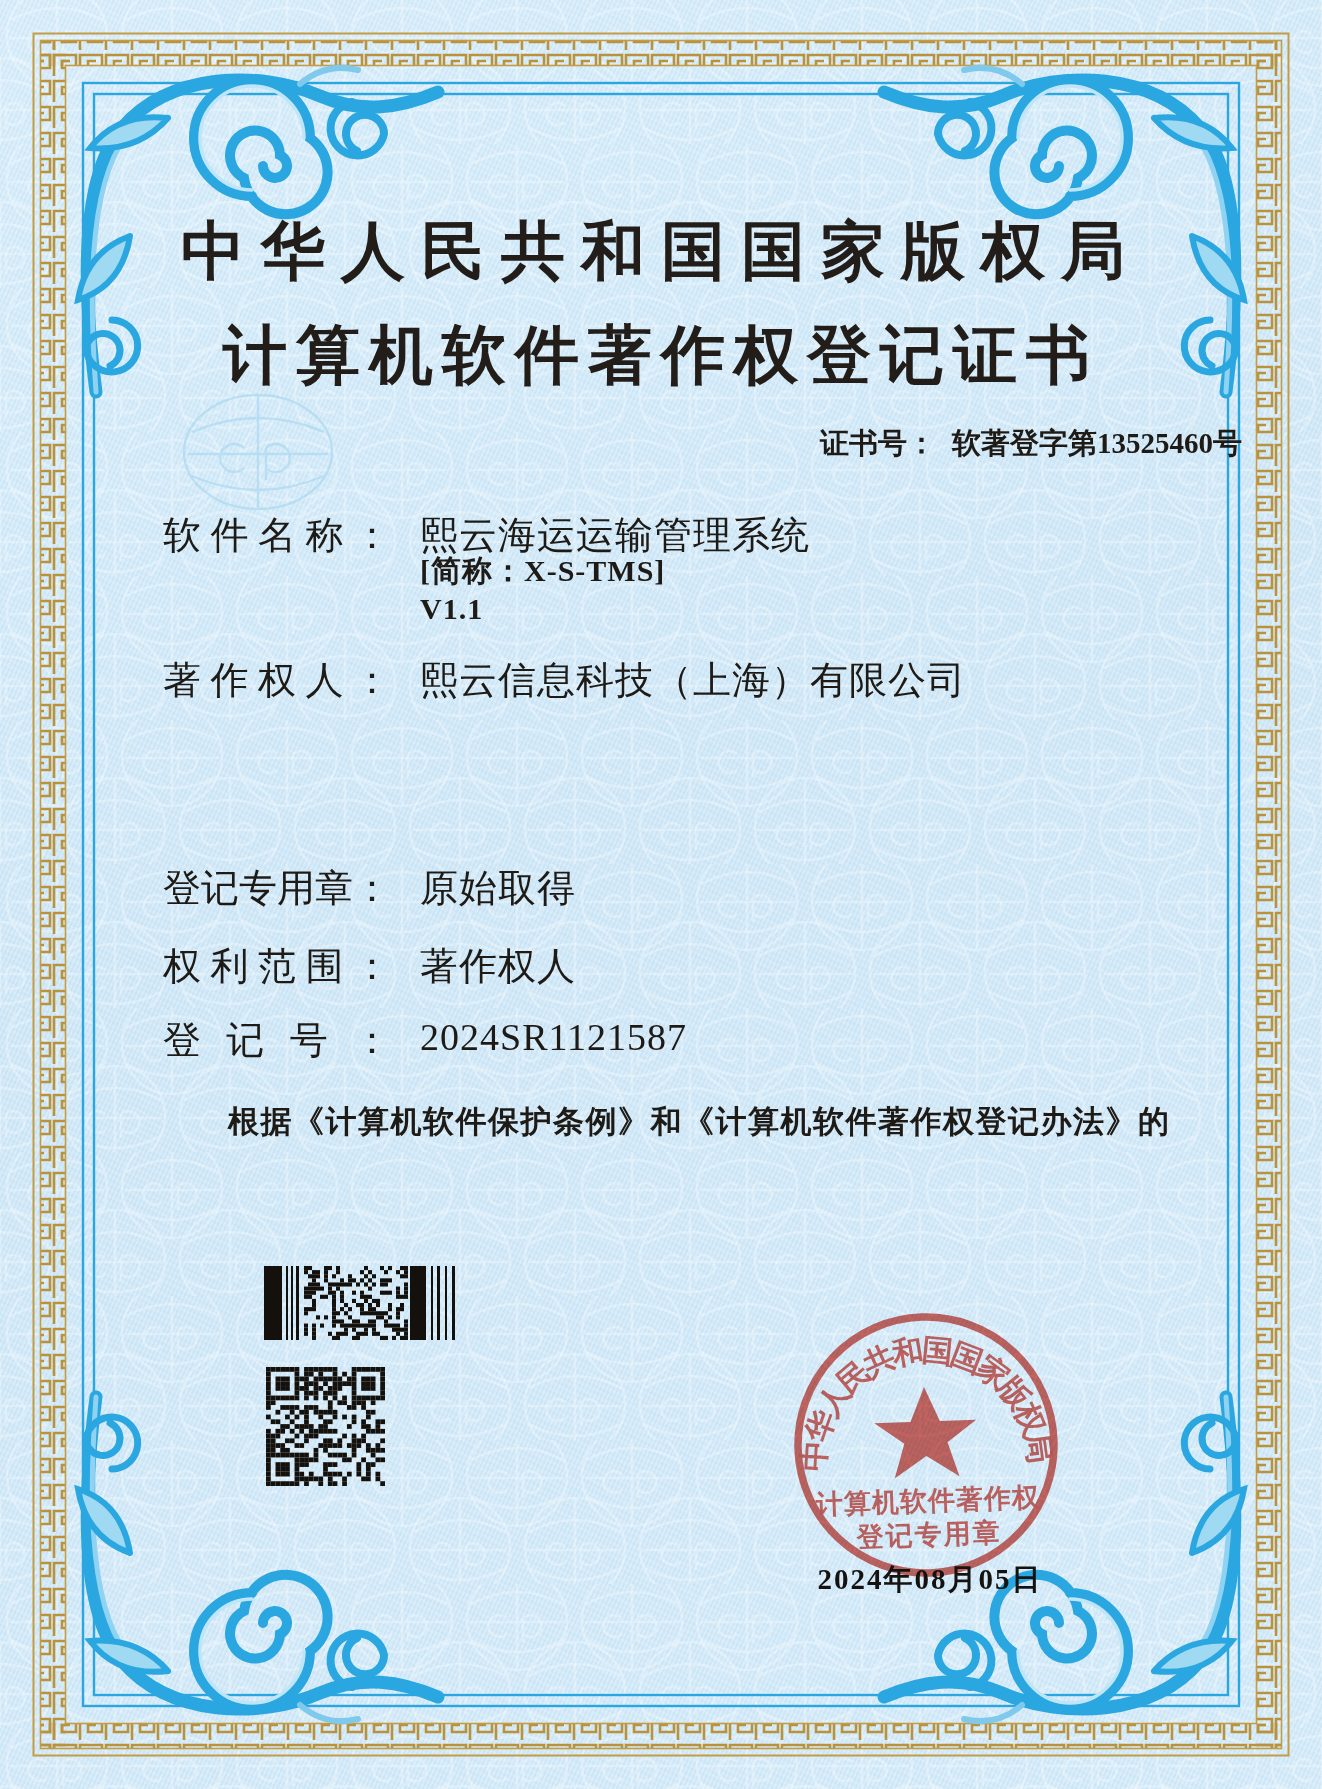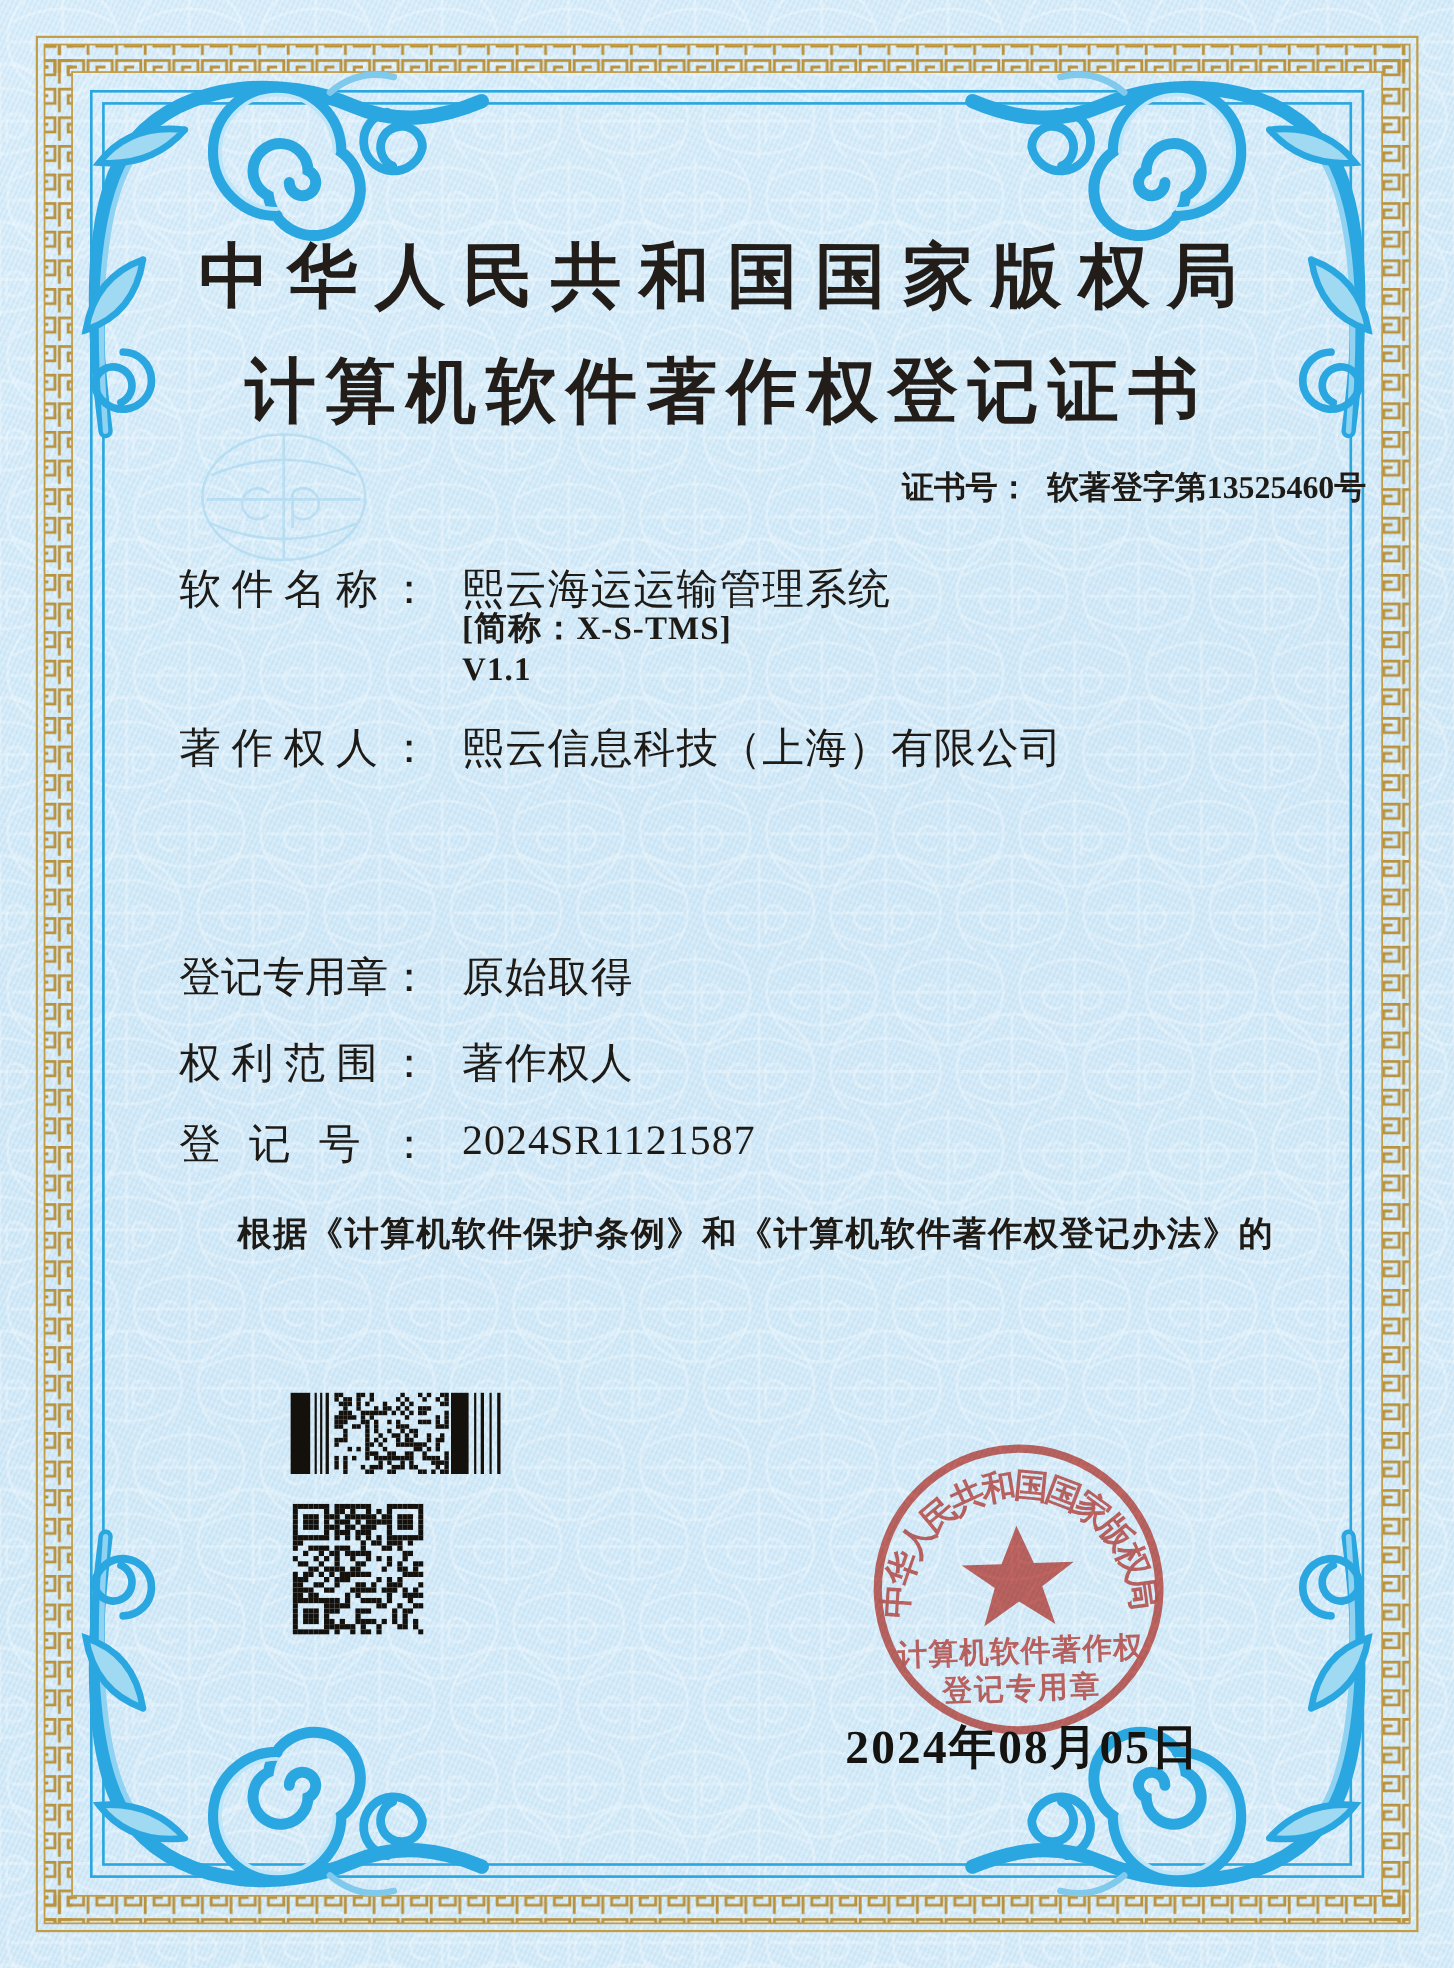--- a/index.html
+++ b/index.html
@@ -24,21 +24,21 @@
   .title{left:0;width:100%;text-align:center;font-weight:700;font-size:64px;color:#221d18;}
   .title.l1{top:208px;letter-spacing:16px;}
   .title.l2{top:300px;letter-spacing:9px;margin-top:12px;}
   .certno{top:424px;left:820px;font-size:29px;font-weight:700;}
   .certno .v{margin-left:16px;}
   .row{display:flex;align-items:flex-start;font-size:38px;font-weight:400;}
   .row .lbl{width:228px;text-align:justify;text-align-last:justify;-moz-text-align-last:justify;}
   .row .val{margin-left:29px;letter-spacing:1px;}
   .subline{left:420px;font-size:30px;font-weight:700;letter-spacing:1px;}
   .body-line{font-size:31px;font-weight:700;letter-spacing:1.5px;}
-  .date{top:1560px;left:756px;width:348px;text-align:center;font-size:43px;font-weight:700;letter-spacing:2px;z-index:5;color:#151310;}
+  .date{top:1560px;left:756px;width:348px;text-align:center;font-size:29px;font-weight:700;letter-spacing:2px;z-index:5;color:#151310;}
   .code{position:absolute;z-index:3;}
   .seal{position:absolute;left:784px;top:1303px;z-index:4;mix-blend-mode:multiply;opacity:.93;}
 </style>
 </head>
 <body>
 
 <div class="page">
 
   <svg class="bg-svg" width="1322" height="1789" viewBox="0 0 1322 1789" aria-hidden="true">
     <defs>
@@ -141,21 +141,21 @@
   <div class="txt row" style="top:941px;left:163px;">
     <span class="lbl">权利范围：</span>
     <span class="val">著作权人</span>
   </div>
 
   <div class="txt row" style="top:1015px;left:163px;">
     <span class="lbl">登记号：</span>
     <span class="val">2024SR1121587</span>
   </div>
 
-  <div class="txt body-line" style="top:1101px;left:216px;">根据《计算机软件保护条例》和《计算机软件著作权登记办法》的</div>
+  <div class="txt body-line" style="top:1101px;left:228px;">根据《计算机软件保护条例》和《计算机软件著作权登记办法》的</div>
 
   <svg class="code" style="left:264px;top:1266px;" width="193" height="74" viewBox="0 0 193 74" id="barcode-svg">
       <rect x="0" y="0" width="18" height="74" fill="#14110d"></rect>
       <rect x="22" y="0" width="2" height="74" fill="#14110d"></rect>
       <rect x="27" y="0" width="2" height="74" fill="#14110d"></rect>
       <rect x="32" y="0" width="3" height="74" fill="#14110d"></rect>
       <rect x="40" y="0" width="4" height="4.11" fill="#14110d"></rect>
       <rect x="40" y="4.11" width="4" height="4.11" fill="#14110d"></rect>
       <rect x="40" y="20.55" width="4" height="4.11" fill="#14110d"></rect>
       <rect x="40" y="24.660000000000004" width="4" height="4.11" fill="#14110d"></rect>

